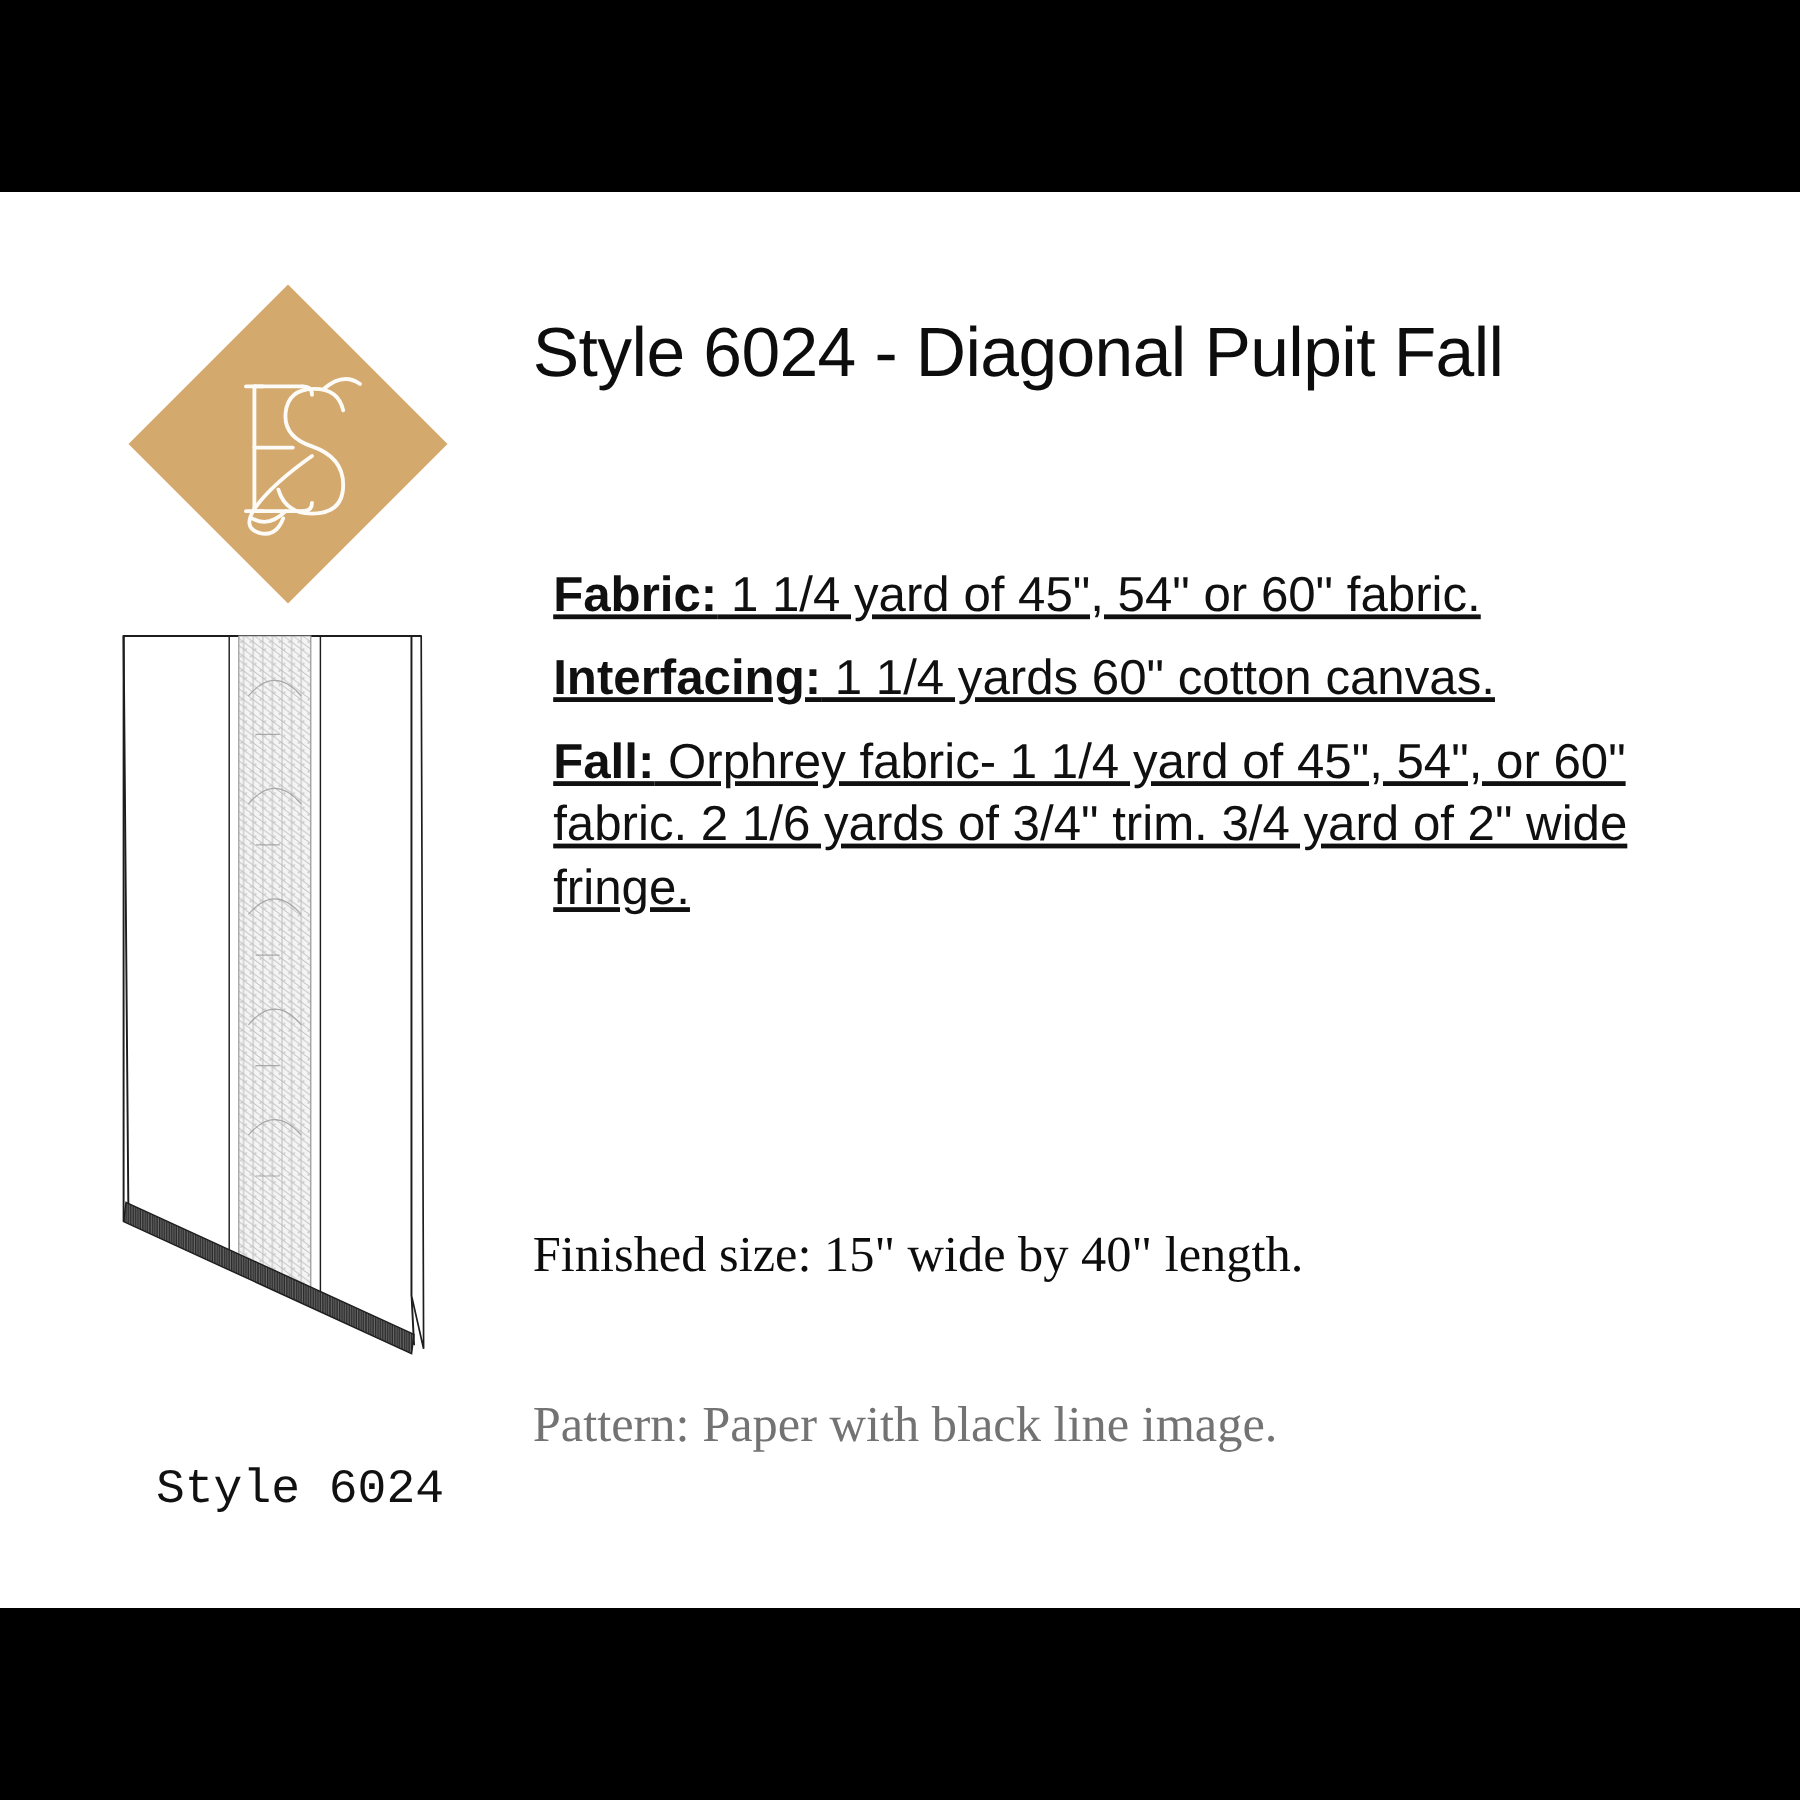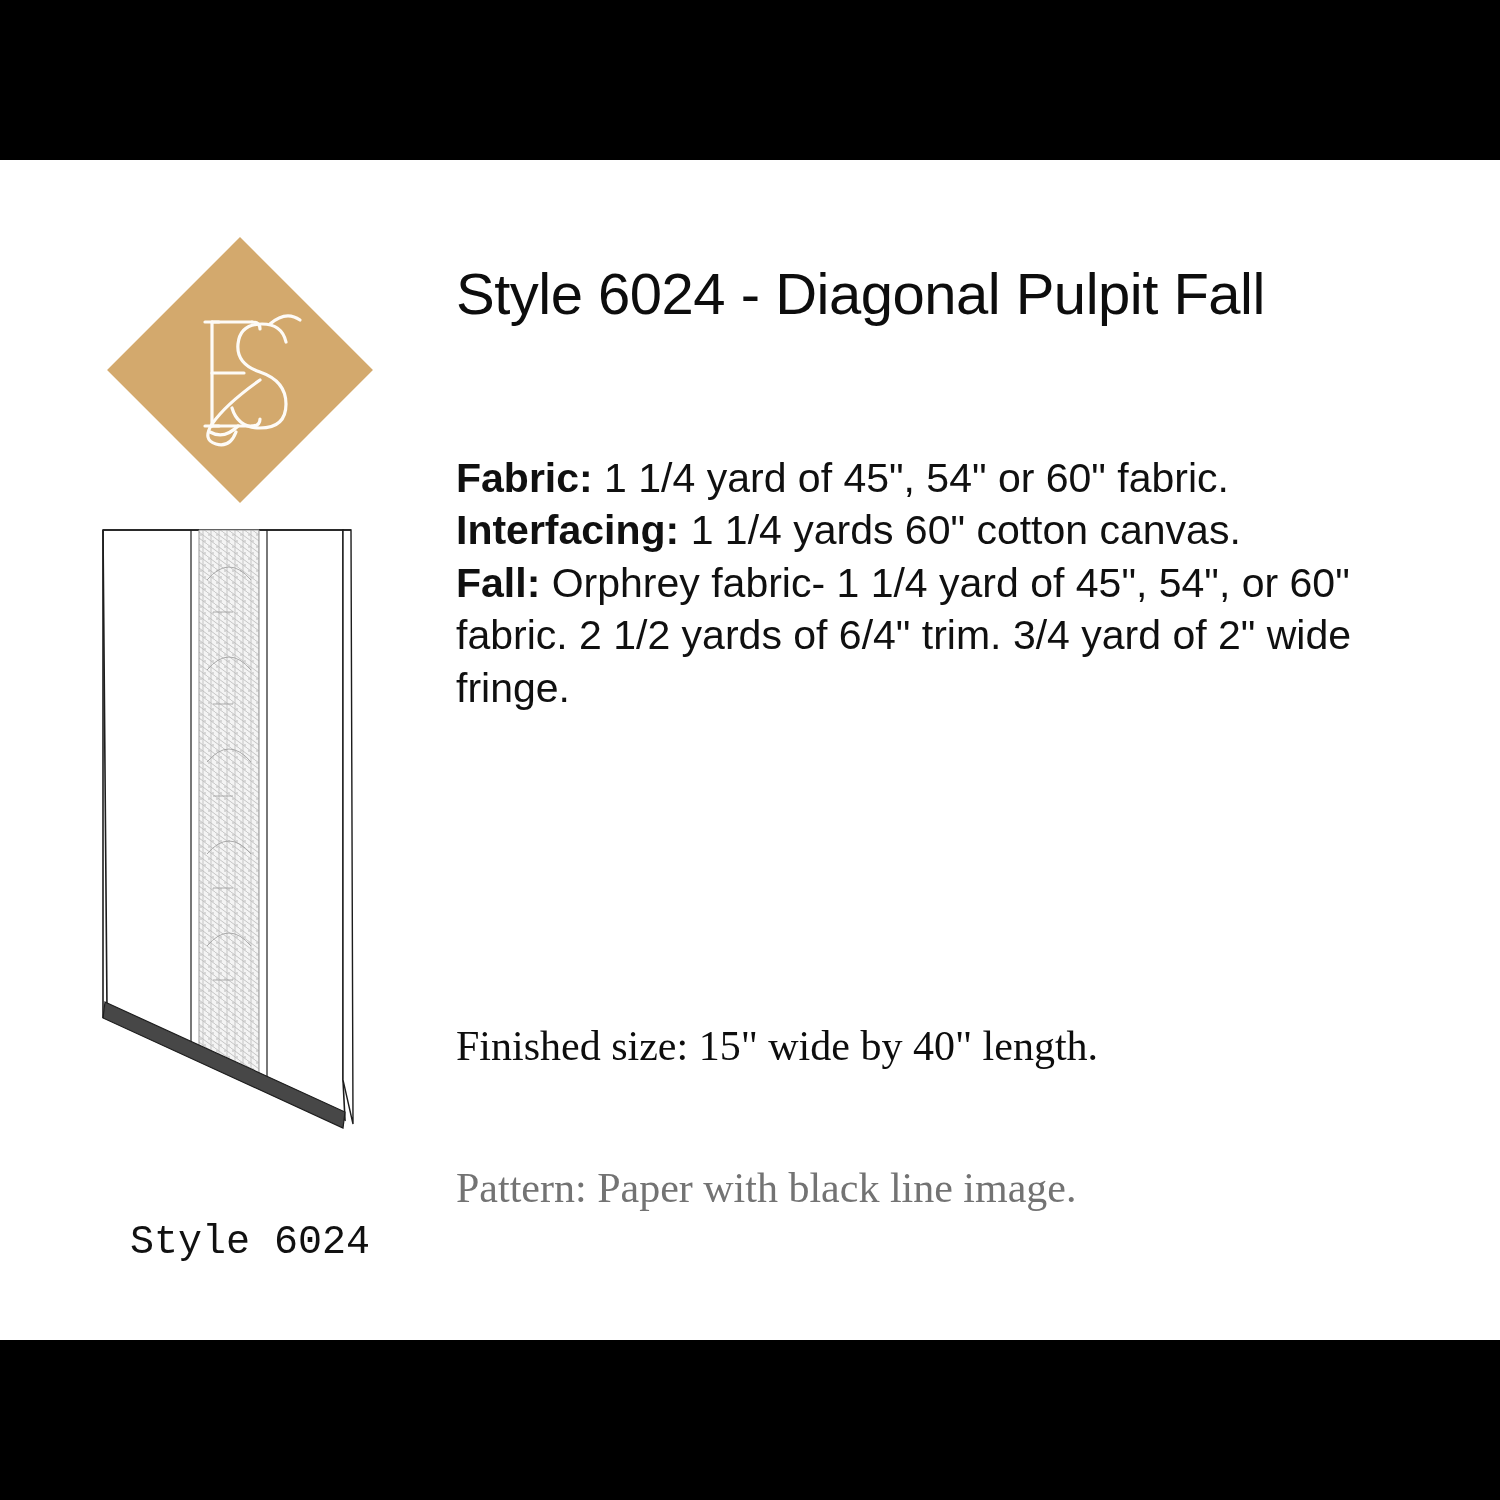--- a/index.html
+++ b/index.html
@@ -78,21 +78,21 @@
     width: 380px;
     text-align: center;
     font-size: 40px;
     color: #111111;
     font-family: Liberation Mono, monospace;
   }
 
   
   #right-col {
     position: absolute;
-    left: 456px;
+    left: 444px;
     top: 0;
     width: 1000px;
     height: 1028px;
   }
   #title {
     position: absolute;
     left: 0;
     top: 100px;
     width: 990px;
     font-size: 58px;
@@ -106,21 +106,21 @@
     position: absolute;
     left: 0;
     top: 292px;
     width: 990px;
     font-size: 41px;
     line-height: 1.28;
     color: #101010;
     font-family: "Liberation Sans", sans-serif;
   }
   #specs .label { font-weight: bold; }
-  #specs p { margin: 0; }
+  #specs p { margin: 17px; text-decoration: underline; }
 
   #finished-size {
     position: absolute;
     left: 0;
     top: 862px;
     width: 990px;
     font-family: "Liberation Serif", serif;
     font-size: 42px;
     color: #0d0d0d;
   }
@@ -217,21 +217,21 @@
       <div id="style-caption">Style 6024</div>
     </div>
 
     <div id="right-col">
 
       <h1 id="title">Style 6024 - Diagonal Pulpit Fall</h1>
 
       <div id="specs">
         <p><span class="label">Fabric:</span><span> 1 1/4 yard of 45", 54" or 60" fabric.</span></p>
         <p><span class="label">Interfacing:</span><span> 1 1/4 yards 60" cotton canvas.</span></p>
-        <p><span class="label">Fall:</span><span> Orphrey fabric- 1 1/4 yard of 45", 54", or 60" fabric. 2 1/2 yards of 6/4" trim. 3/4 yard of 2" wide fringe.</span></p>
+        <p><span class="label">Fall:</span><span> Orphrey fabric- 1 1/4 yard of 45", 54", or 60" fabric. 2 1/6 yards of 3/4" trim. 3/4 yard of 2" wide fringe.</span></p>
       </div>
 
       <div id="finished-size">Finished size: 15" wide by 40" length.</div>
 
       <div id="pattern-note">Pattern: Paper with black line image.</div>
     </div>
 
   </div>
 </div>
 

